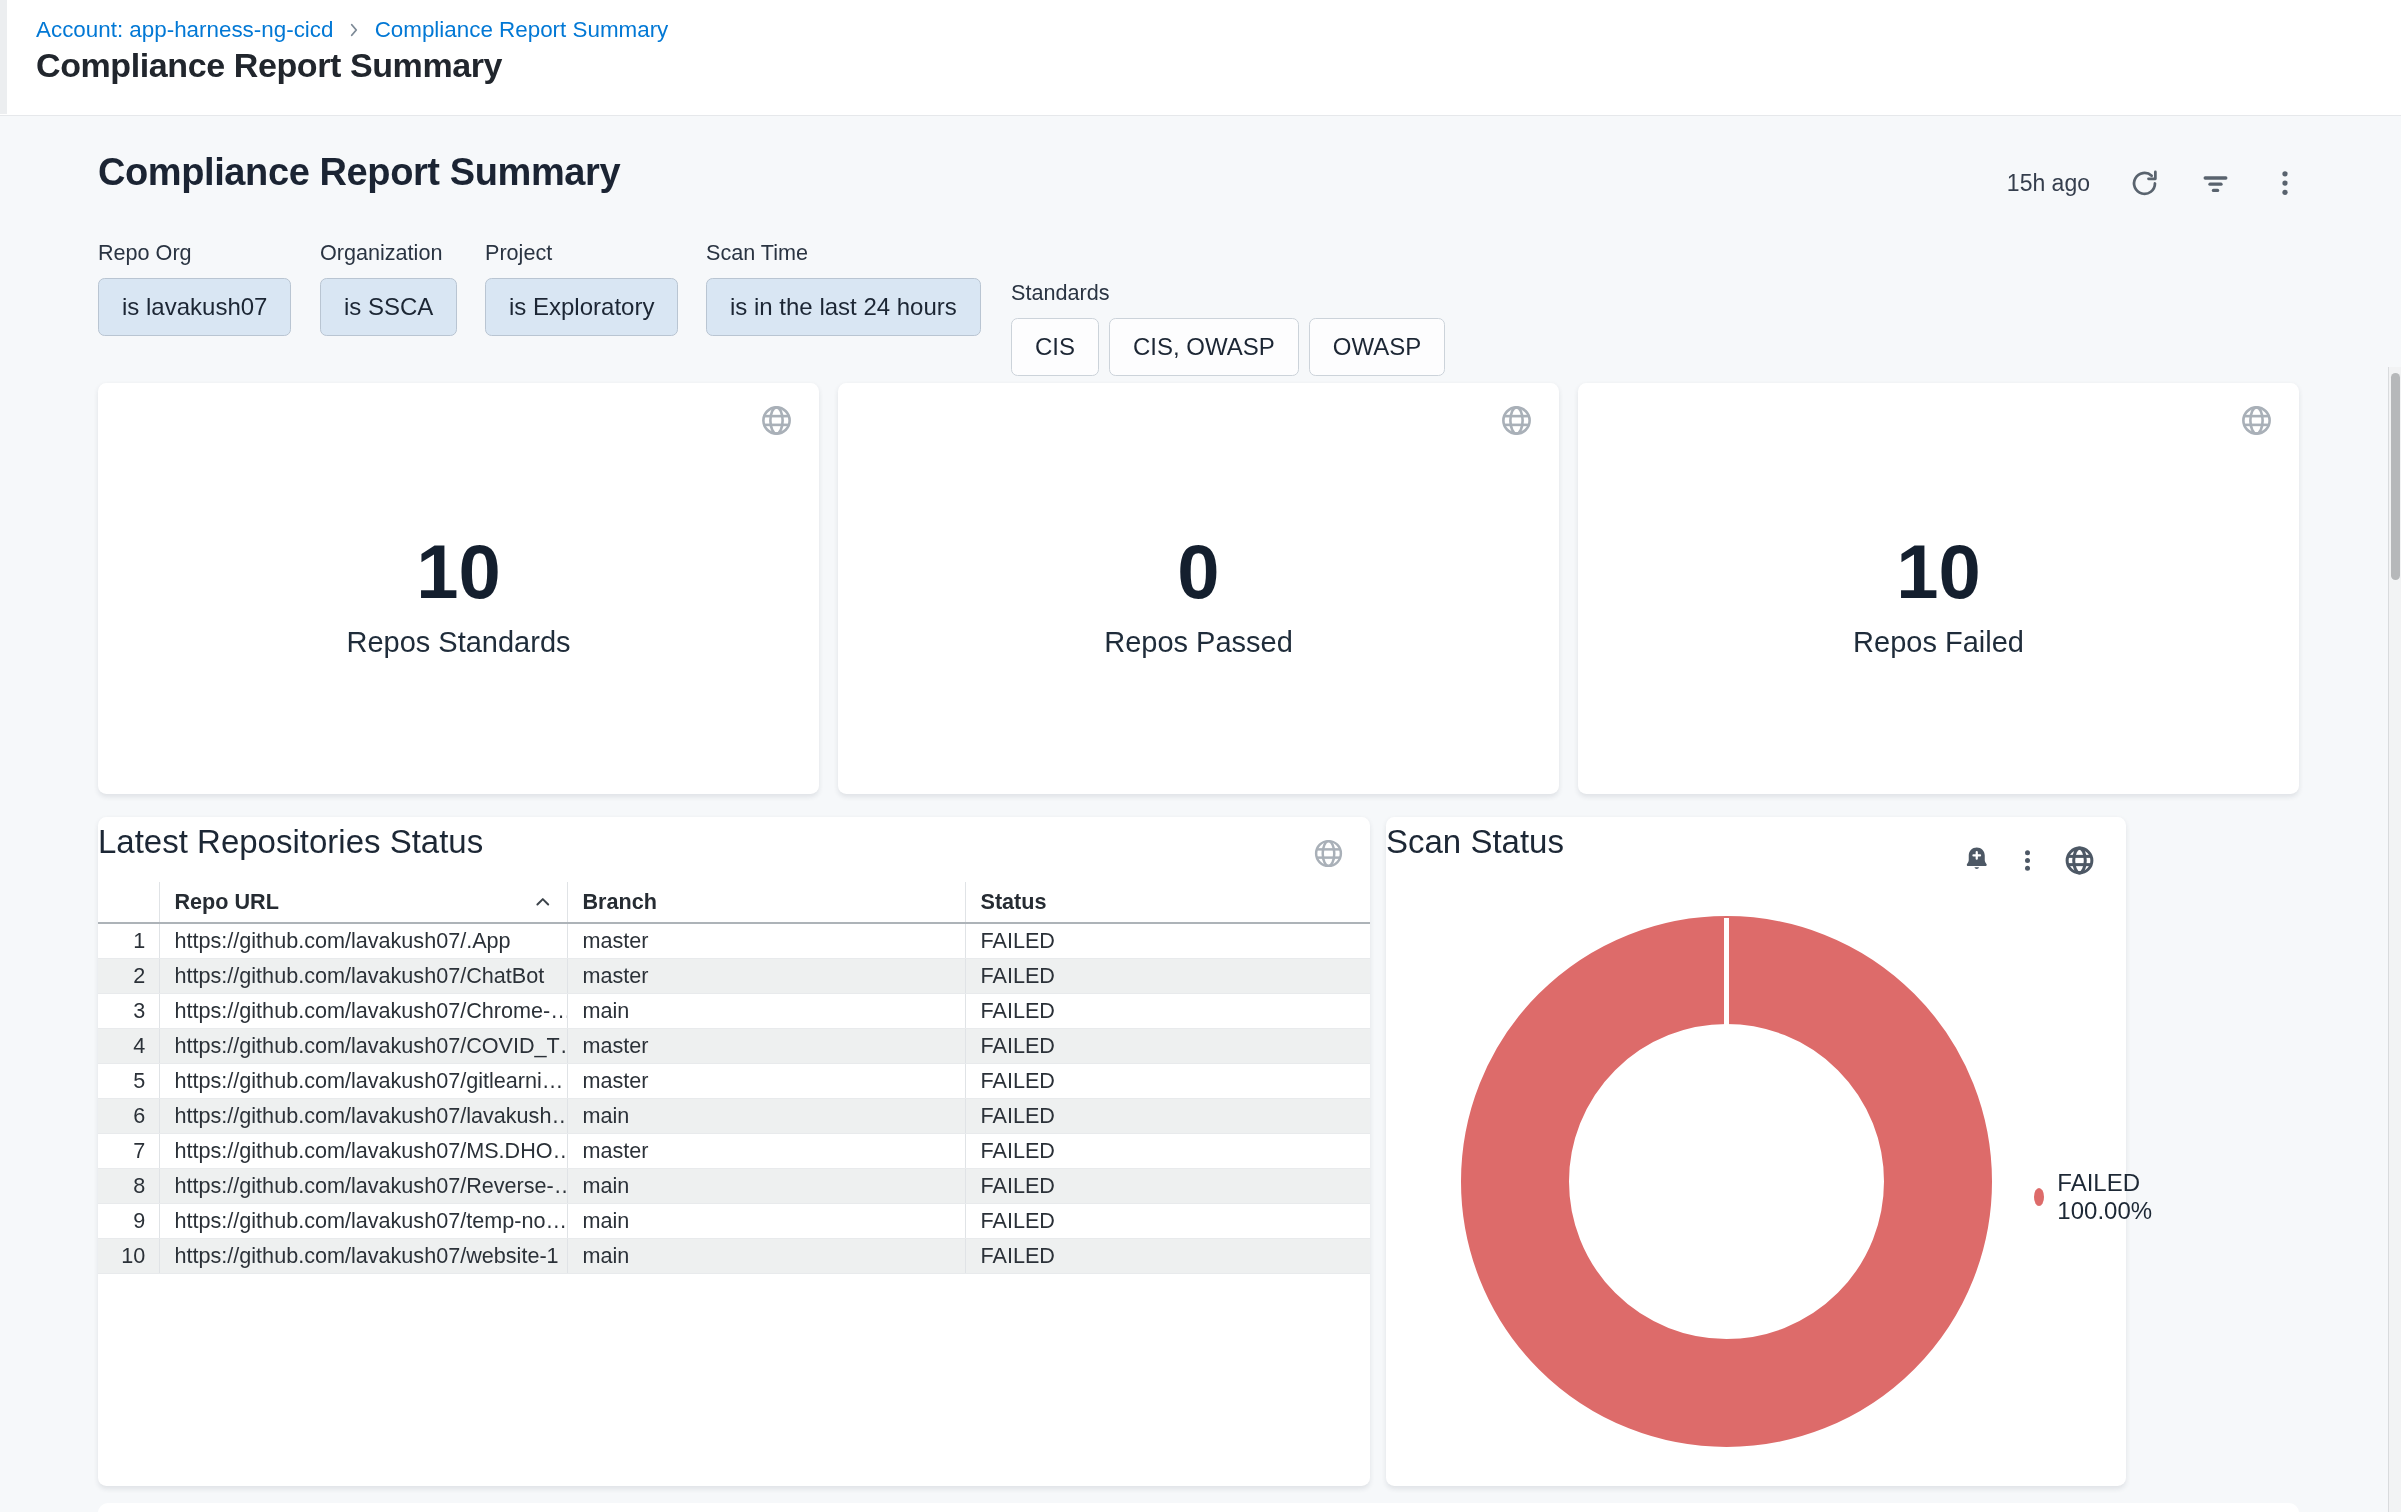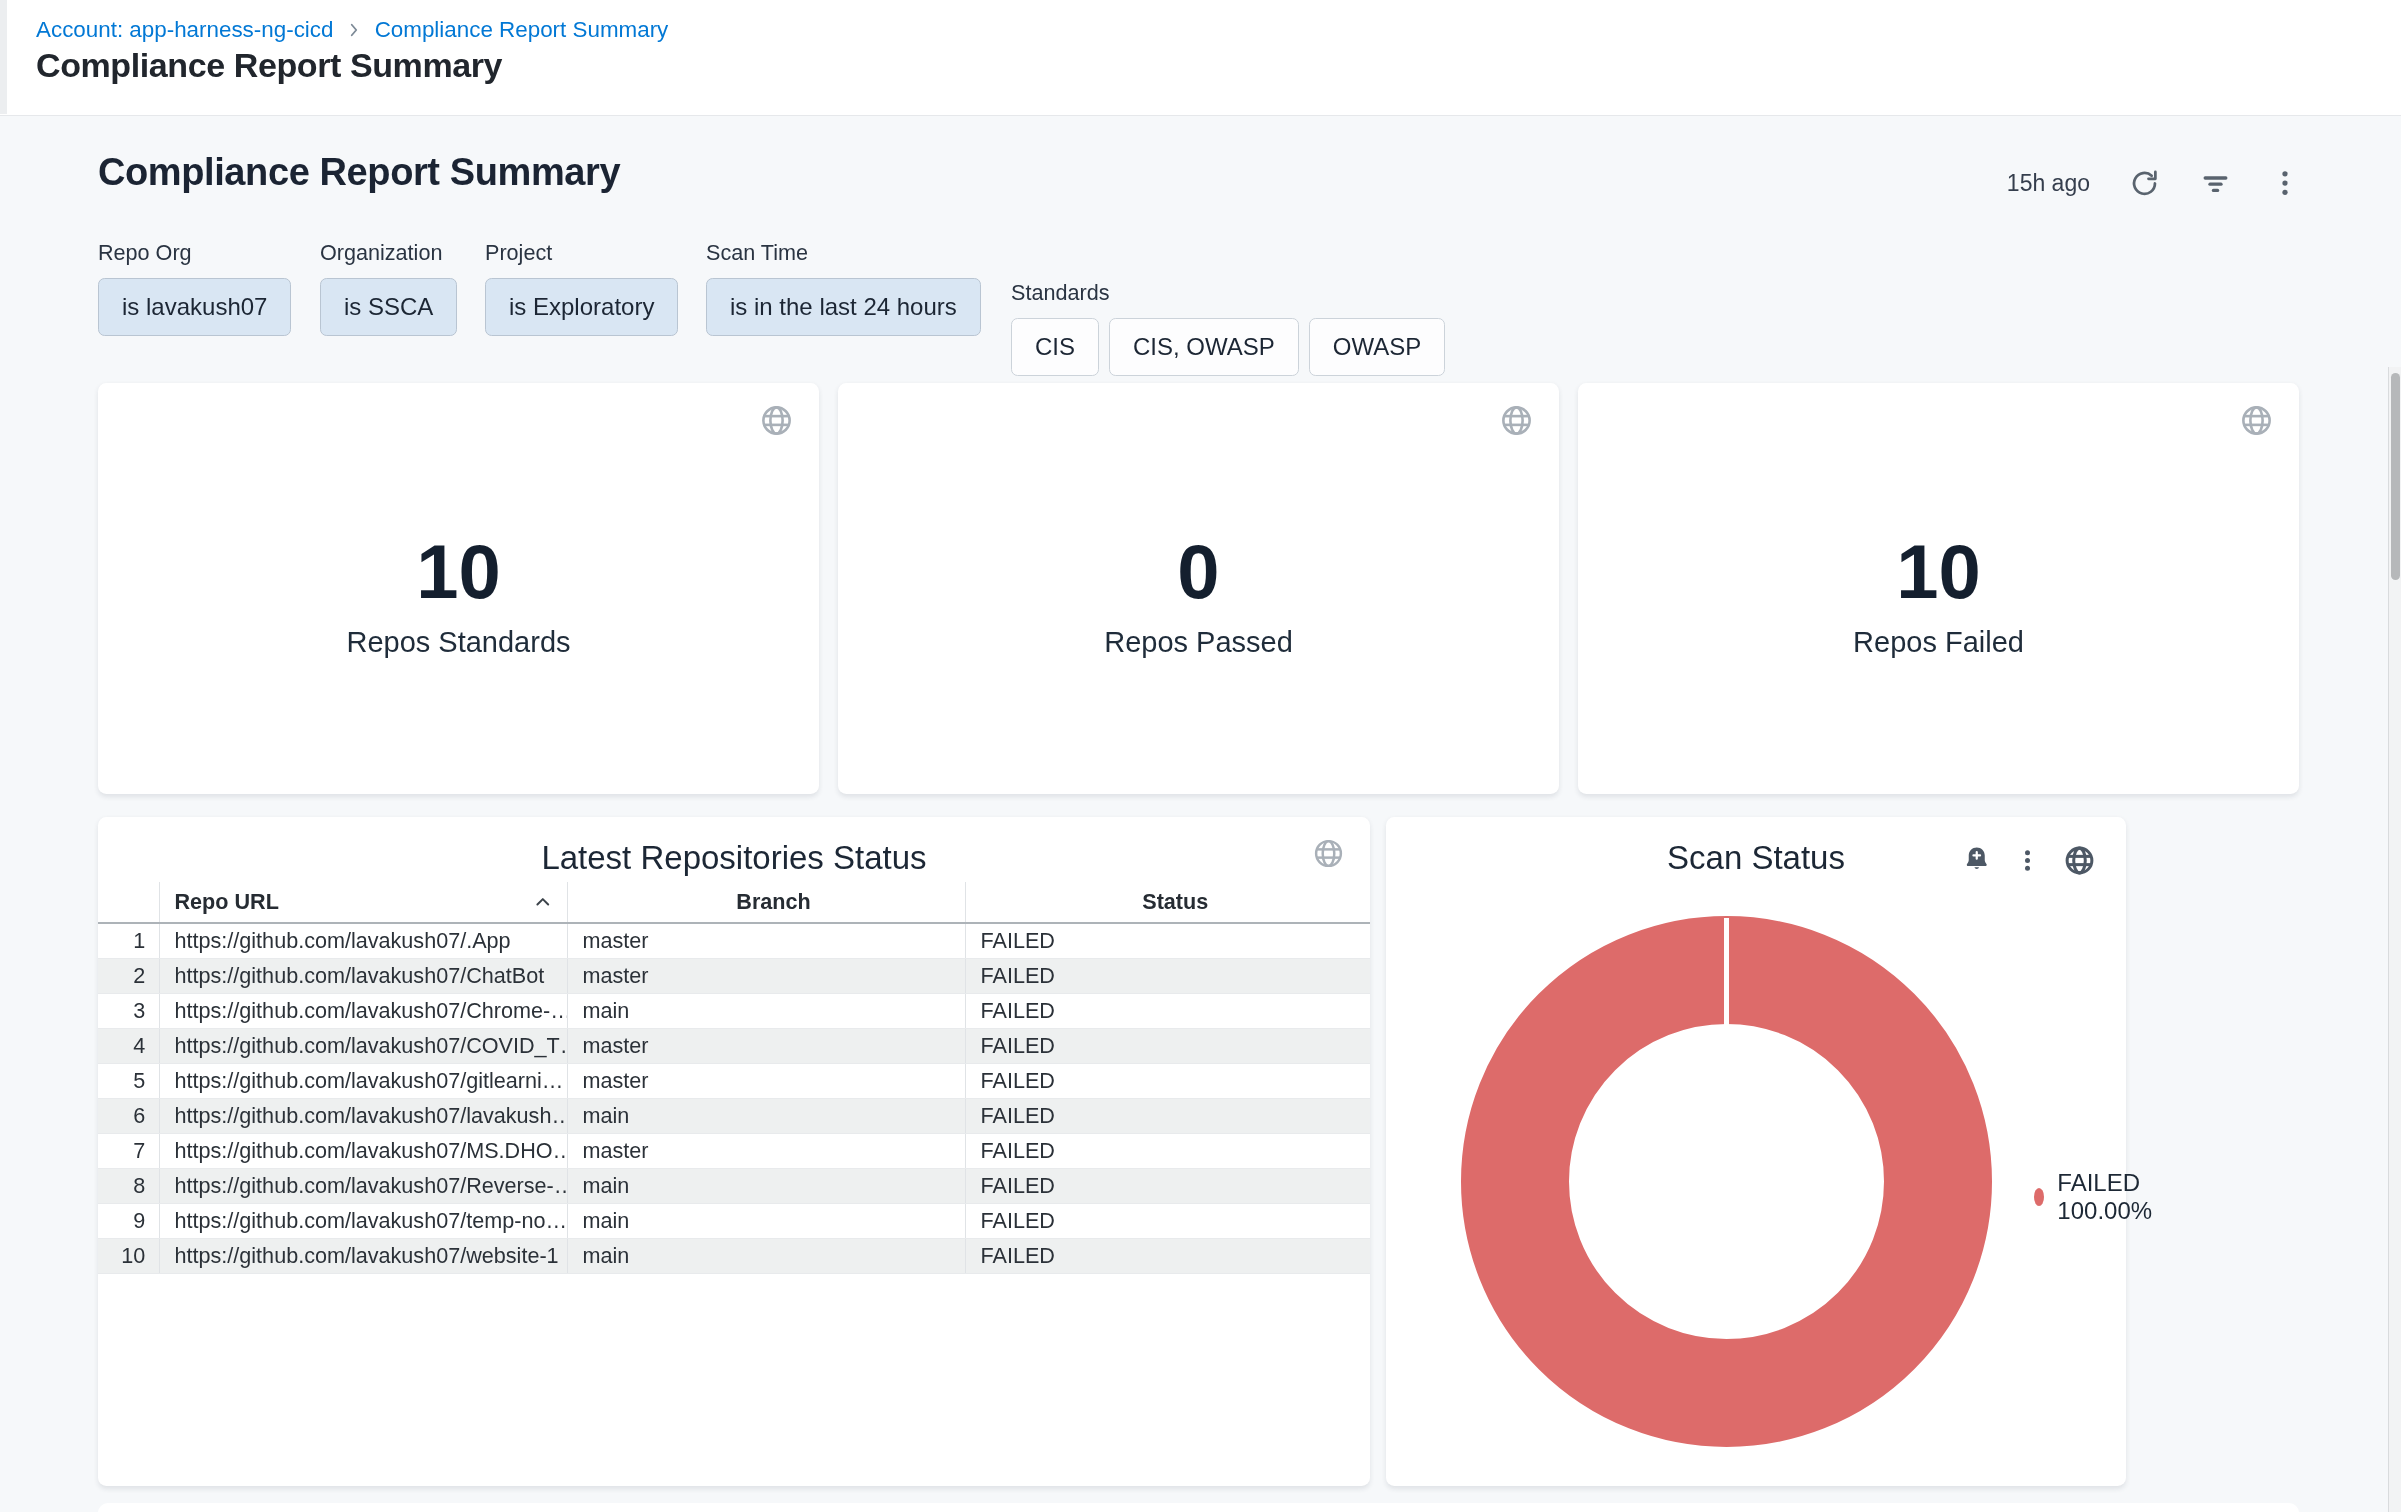--- a/index.html
+++ b/index.html
@@ -64,28 +64,28 @@
     position:absolute; top:151px; left:0; width:100%;
     text-align:center; font-size:76px; line-height:76px; font-weight:600; color:#141f2e;
   }
   .stat-label {
     position:absolute; top:245px; left:0; width:100%;
     text-align:center; font-size:29px; line-height:29px; color:#1f2c3a;
   }
   
   .table-card { left:98px; top:817px; width:1272px; height:669px; }
   .card-title {
-    position:absolute; top:24px; left:0; width:100%; text-align:center;
+    position:absolute; top:8px; left:0; width:100%; text-align:left;
     font-size:33px; line-height:33px; font-weight:500; color:#1c2735;
   }
   .repo-table-wrap { position:absolute; top:65px; left:0; width:100%; }
   table.repo-table { width:100%; border-collapse:collapse; table-layout:fixed; }
   .repo-table th {
     height:41px; font-size:21.6px; font-weight:700; color:#262c33;
-    text-align:center; padding:0 0 0 15px; border-bottom:2.5px solid #adb3b8;
+    text-align:left; padding:0 0 0 15px; border-bottom:2.5px solid #adb3b8;
     white-space:nowrap; overflow:hidden;
   }
   .repo-table th.col-num { padding:0; }
   .repo-table th:nth-child(n+2), .repo-table td:nth-child(n+2) { border-left:1.7px solid #e0e3e6; }
   .repo-table td {
     height:35px; font-size:21.6px; color:#2b3138; padding:0 0 0 15px;
     border-bottom:0.8px solid #e8eaec; white-space:nowrap; overflow:hidden;
   }
   .repo-table td.col-num { text-align:right; padding:0 13.3px 0 0; }
   .repo-table tr.even td { background:#eef0f0; }

